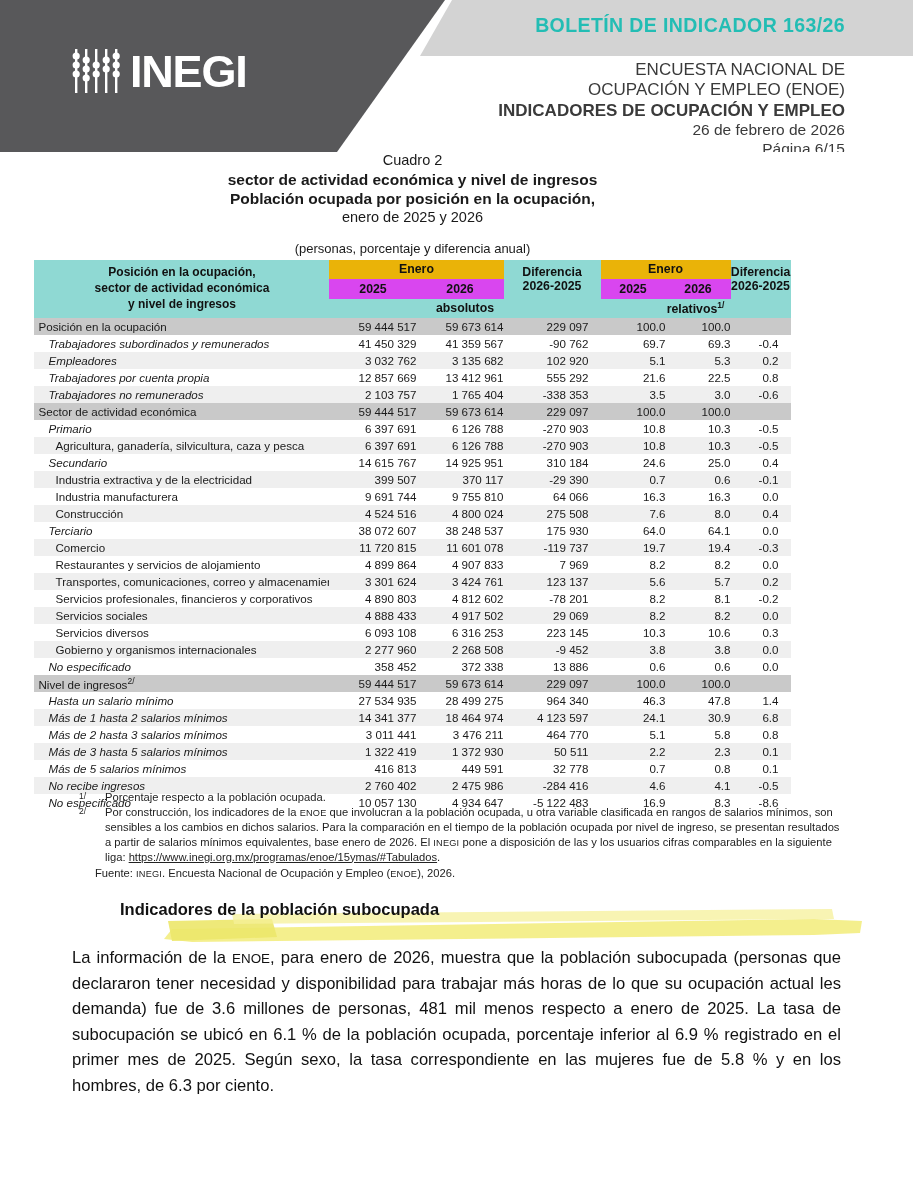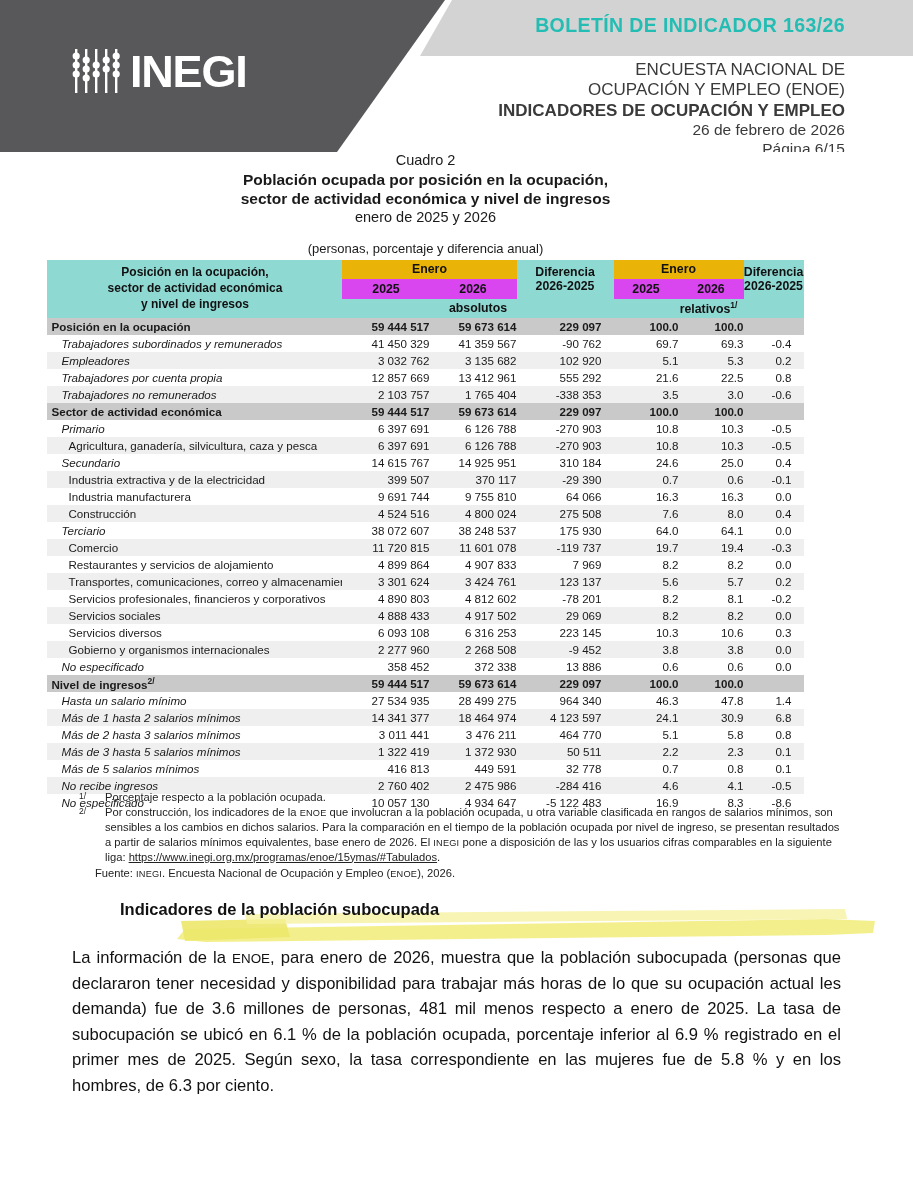--- a/index.html
+++ b/index.html
@@ -83,21 +83,21 @@
     font-weight: bold;
     color: #ffffff;
     letter-spacing: -1.2px;
     font-family: "Liberation Sans", sans-serif;
     line-height: 1;
   }
 
   
   .table-wrap {
     position: absolute;
-    left: 13px; top: 152px;
+    left: 0; top: 152px;
     width: 825px;
   }
   .tbl-caption {
     text-align: center;
     color: #1a1a1a;
   }
   .cap-cuadro {
     font-size: 14.5px;
     margin-bottom: 2px;
   }
@@ -177,21 +177,21 @@
     color: #111;
     height: 19px;
     border-right: 2px solid #ffffff;
   }
   .th-unit.lastc { border-right: 0; }
   .th-diff.lastc { border-right: 0; }
 
   
   tr.r-total td {
     background: #c9c9c9;
-    font-weight: bold;
+    font-weight: normal;
     height: 17px;
   }
   tr.r-odd td { background: #ffffff; height: 17px; }
   tr.r-even td { background: #efefef; height: 17px; }
 
   td.c-label {
     text-align: left;
     padding-left: 4px;
     white-space: nowrap;
     overflow: hidden;
@@ -303,22 +303,22 @@
     <div class="l3">INDICADORES DE OCUPACIÓN Y EMPLEO</div>
     <div class="l4">26 de febrero de 2026</div>
     <div class="l5">Página 6/15</div>
   </div>
 </div>
 
 <div class="table-wrap">
   <div class="tbl-caption">
     <div class="cap-cuadro">Cuadro 2</div>
     <div class="cap-title">
+      <div>sector de actividad económica y nivel de ingresos</div>
       <div>Población ocupada por posición en la ocupación,</div>
-      <div>sector de actividad económica y nivel de ingresos</div>
     </div>
     <div class="cap-sub">enero de 2025 y 2026</div>
     <div class="cap-units">(personas, porcentaje y diferencia anual)</div>
   </div>
 
   <table class="grid">
     <colgroup>
       <col style="width:295px">
       <col style="width:87px">
       <col style="width:87px">

